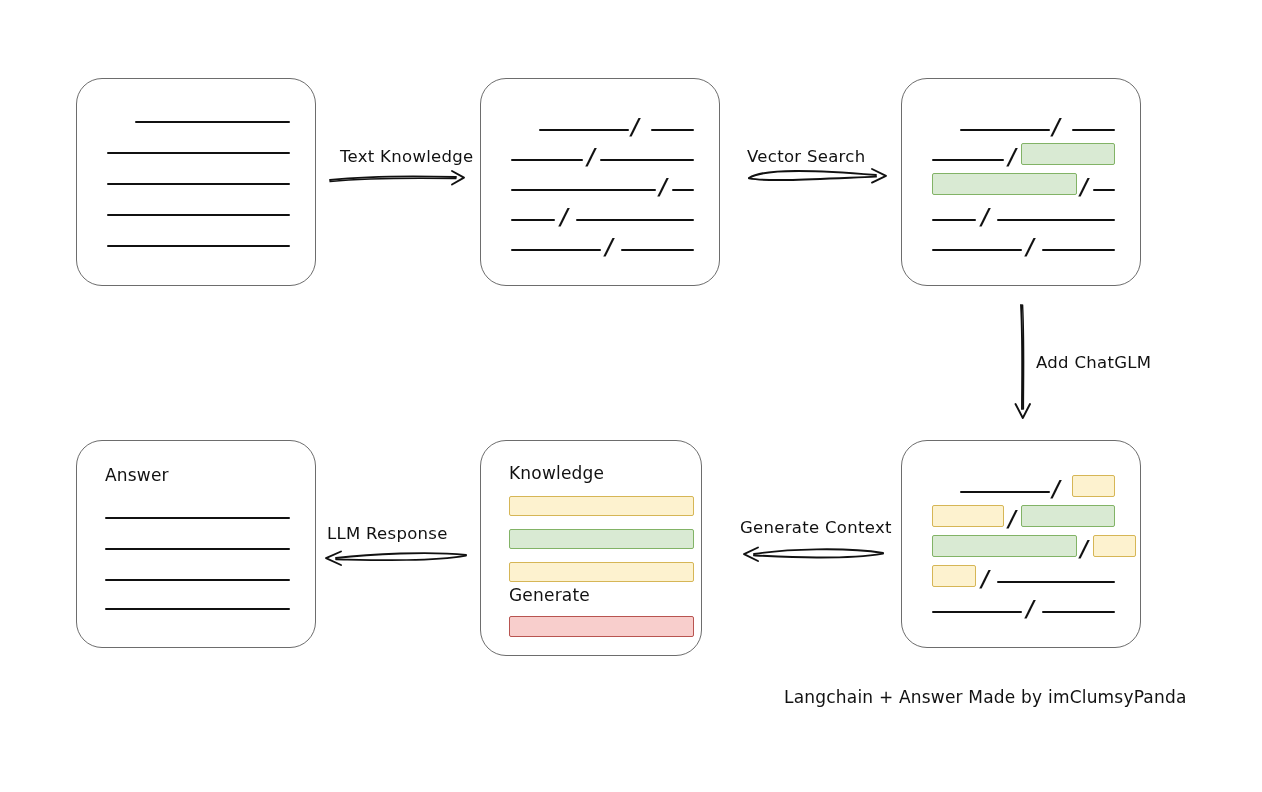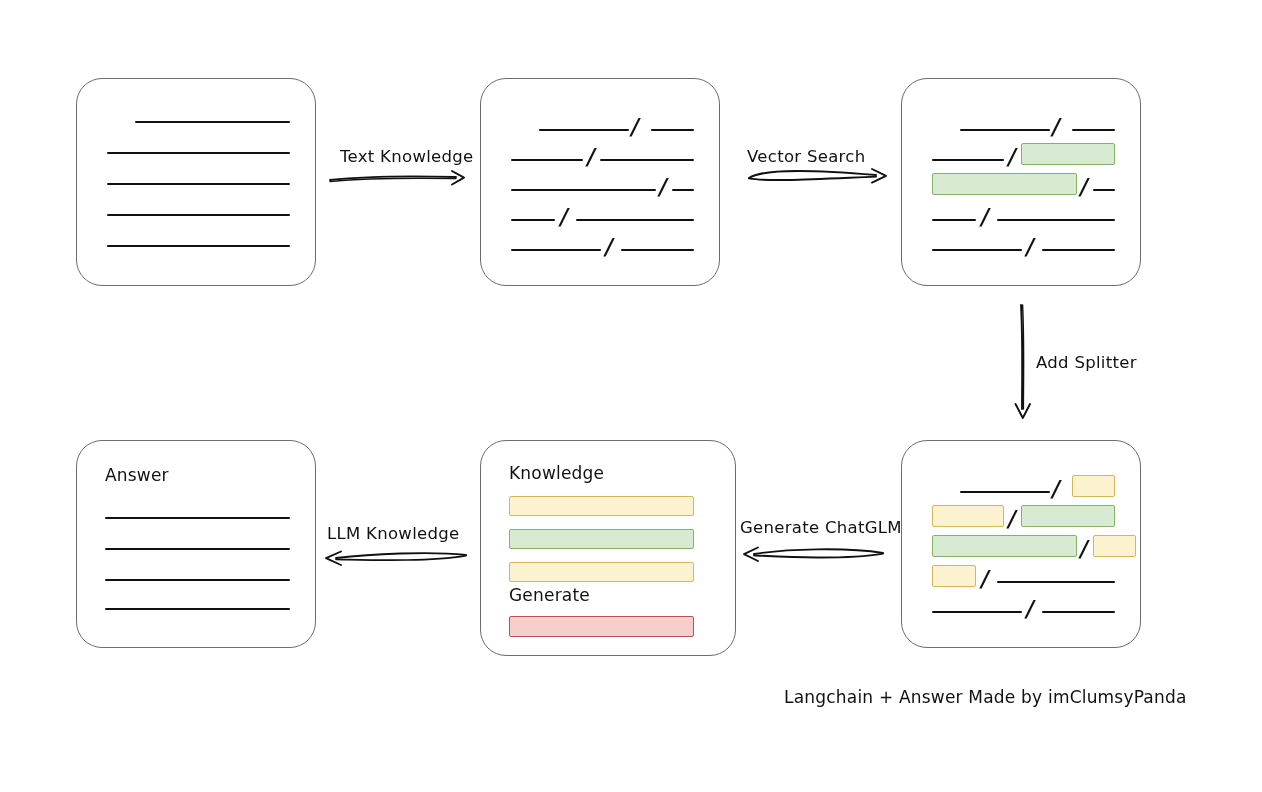--- a/index.html
+++ b/index.html
@@ -100,21 +100,21 @@
 
     <div class="rule" style="left:30px;top:140px;width:44px;"></div>
     <span class="slash" style="left:79px;top:126px;font-size:22px;">/</span>
     <div class="rule" style="left:95px;top:140px;width:118px;"></div>
 
     <div class="rule" style="left:30px;top:170px;width:90px;"></div>
     <span class="slash" style="left:124px;top:156px;font-size:22px;">/</span>
     <div class="rule" style="left:140px;top:170px;width:73px;"></div>
   </div>
 
-  <div class="edgelabel" style="left:1036px;top:353px;">Add Splitter</div>
+  <div class="edgelabel" style="left:1036px;top:353px;">Add ChatGLM</div>
   <svg class="arrow" style="left:1010px;top:303px;" width="26" height="118" viewBox="0 0 26 118">
     <path d="M11,2 C13,40 12,78 12,106" fill="none" stroke="#111111" stroke-width="1.9" stroke-linecap="round"></path>
     <path d="M12.6,2 C14.4,40 13.4,78 13.4,106" fill="none" stroke="#111111" stroke-width="1.4" stroke-linecap="round"></path>
     <path d="M5.5,101 L12.8,115 L20,101" fill="none" stroke="#111111" stroke-width="1.9" stroke-linejoin="round" stroke-linecap="round"></path>
   </svg>
 
   <div class="card" style="left:901px;top:440px;width:240px;height:208px;">
     <div class="rule" style="left:58px;top:50px;width:90px;"></div>
     <span class="slash" style="left:150px;top:36px;font-size:22px;">/</span>
     <div class="hl hl-yellow" style="left:170px;top:34px;width:43px;height:22px;"></div>
@@ -129,37 +129,37 @@
 
     <div class="hl hl-yellow" style="left:30px;top:124px;width:44px;height:22px;"></div>
     <span class="slash" style="left:79px;top:126px;font-size:22px;">/</span>
     <div class="rule" style="left:95px;top:140px;width:118px;"></div>
 
     <div class="rule" style="left:30px;top:170px;width:90px;"></div>
     <span class="slash" style="left:124px;top:156px;font-size:22px;">/</span>
     <div class="rule" style="left:140px;top:170px;width:73px;"></div>
   </div>
 
-  <div class="edgelabel" style="left:740px;top:518px;">Generate ChatGLM</div>
+  <div class="edgelabel" style="left:740px;top:518px;">Generate Context</div>
   <svg class="arrow" style="left:736px;top:541px;" width="150" height="26" viewBox="0 0 150 26">
     <path d="M147,12 C110,6 50,8 18,13" fill="none" stroke="#111111" stroke-width="1.9" stroke-linecap="round"></path>
     <path d="M147,12.6 C108,19 50,16 18,14.4" fill="none" stroke="#111111" stroke-width="1.9" stroke-linecap="round"></path>
     <path d="M22,6.5 L8,13.2 L22,20" fill="none" stroke="#111111" stroke-width="1.9" stroke-linejoin="round" stroke-linecap="round"></path>
   </svg>
 
-  <div class="card" style="left:480px;top:440px;width:256px;height:216px;">
+  <div class="card" style="left:480px;top:440px;width:222px;height:216px;">
     <div class="boxlabel" style="left:28px;top:22px;">Knowledge</div>
     <div class="hl hl-yellow" style="left:28px;top:55px;width:185px;height:20px;"></div>
     <div class="hl hl-green" style="left:28px;top:88px;width:185px;height:20px;"></div>
     <div class="hl hl-yellow" style="left:28px;top:121px;width:185px;height:20px;"></div>
     <div class="boxlabel" style="left:28px;top:144px;">Generate</div>
     <div class="hl hl-red" style="left:28px;top:175px;width:185px;height:21px;"></div>
   </div>
 
-  <div class="edgelabel" style="left:327px;top:524px;">LLM Knowledge</div>
+  <div class="edgelabel" style="left:327px;top:524px;">LLM Response</div>
   <svg class="arrow" style="left:318px;top:545px;" width="150" height="26" viewBox="0 0 150 26">
     <path d="M148,10 C112,6 52,9 18,13" fill="none" stroke="#111111" stroke-width="1.9" stroke-linecap="round"></path>
     <path d="M148,10.6 C110,17 52,15 18,14.4" fill="none" stroke="#111111" stroke-width="1.6" stroke-linecap="round"></path>
     <path d="M23,6.5 L8,13.2 L23,20" fill="none" stroke="#111111" stroke-width="1.9" stroke-linejoin="round" stroke-linecap="round"></path>
   </svg>
 
   <div class="card" style="left:76px;top:440px;width:240px;height:208px;padding-left:44px;">
     <div class="boxlabel" style="left:28px;top:24px;">Answer</div>
     <div class="rule" style="left:28px;top:76px;width:185px;"></div>
     <div class="rule" style="left:28px;top:107px;width:185px;"></div>

